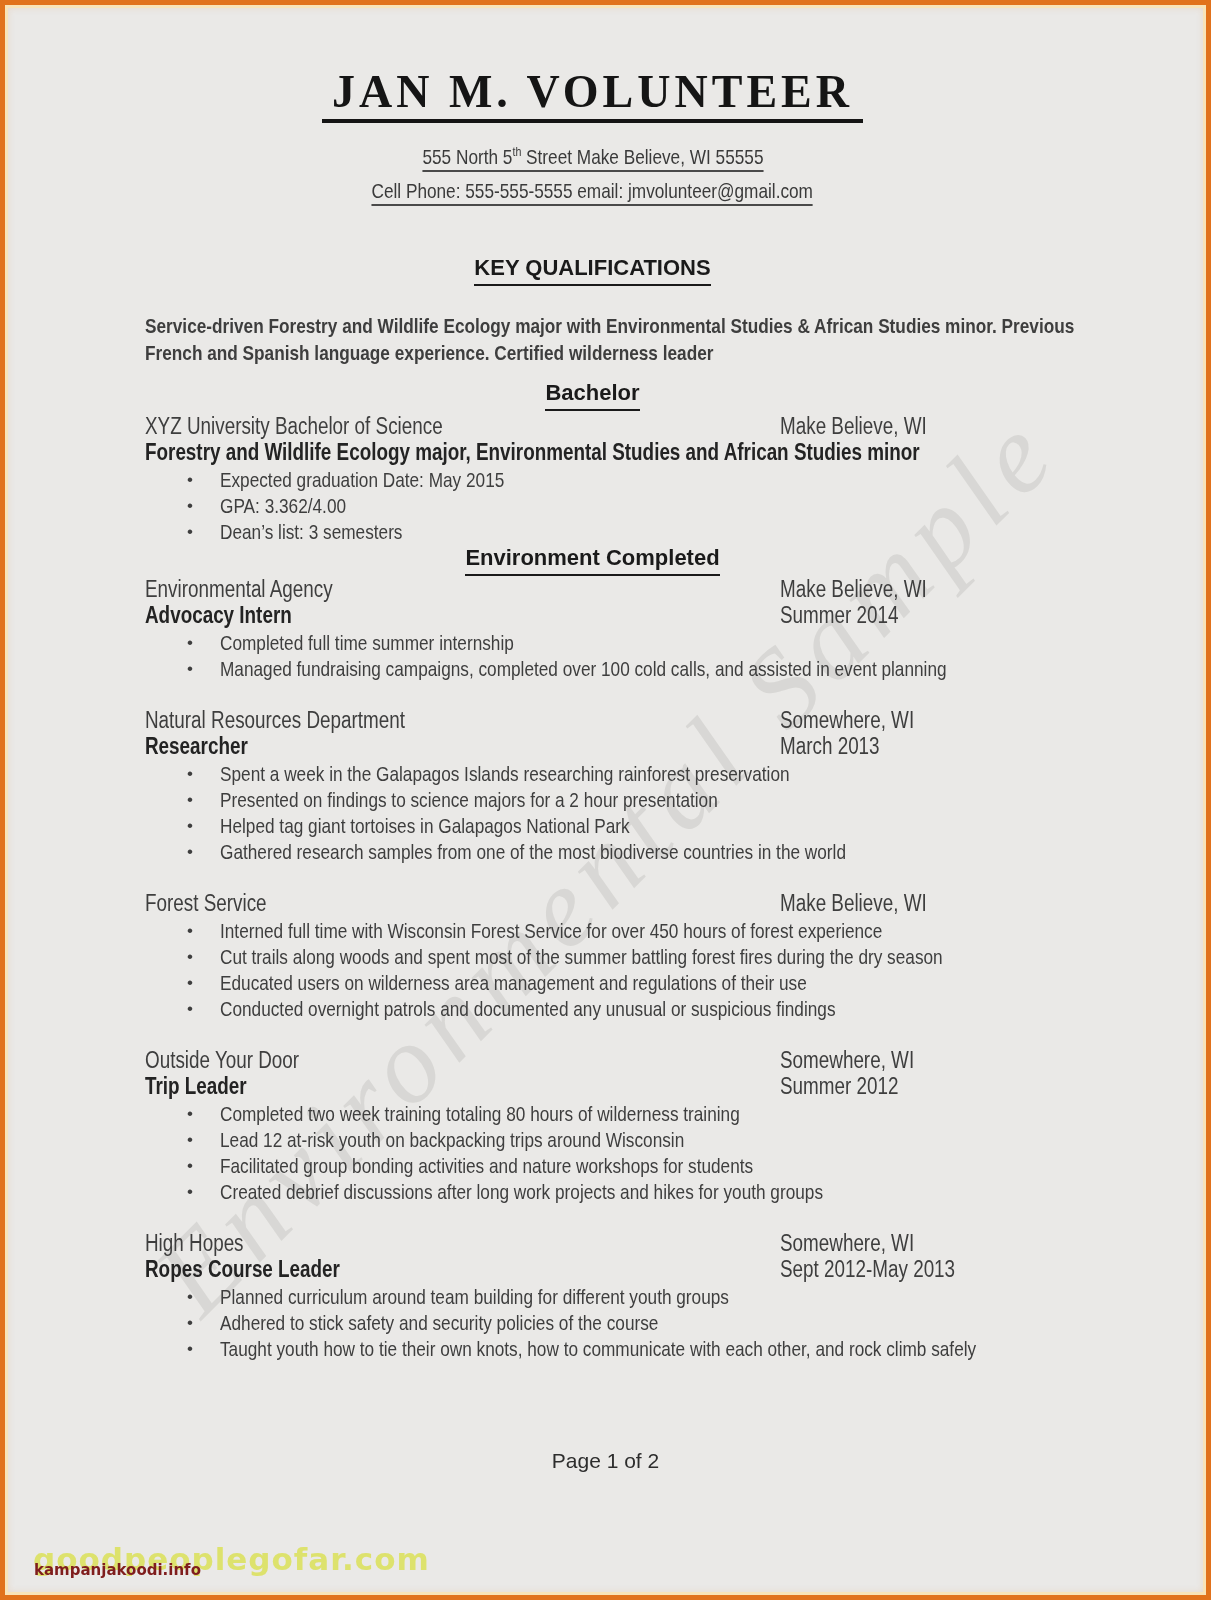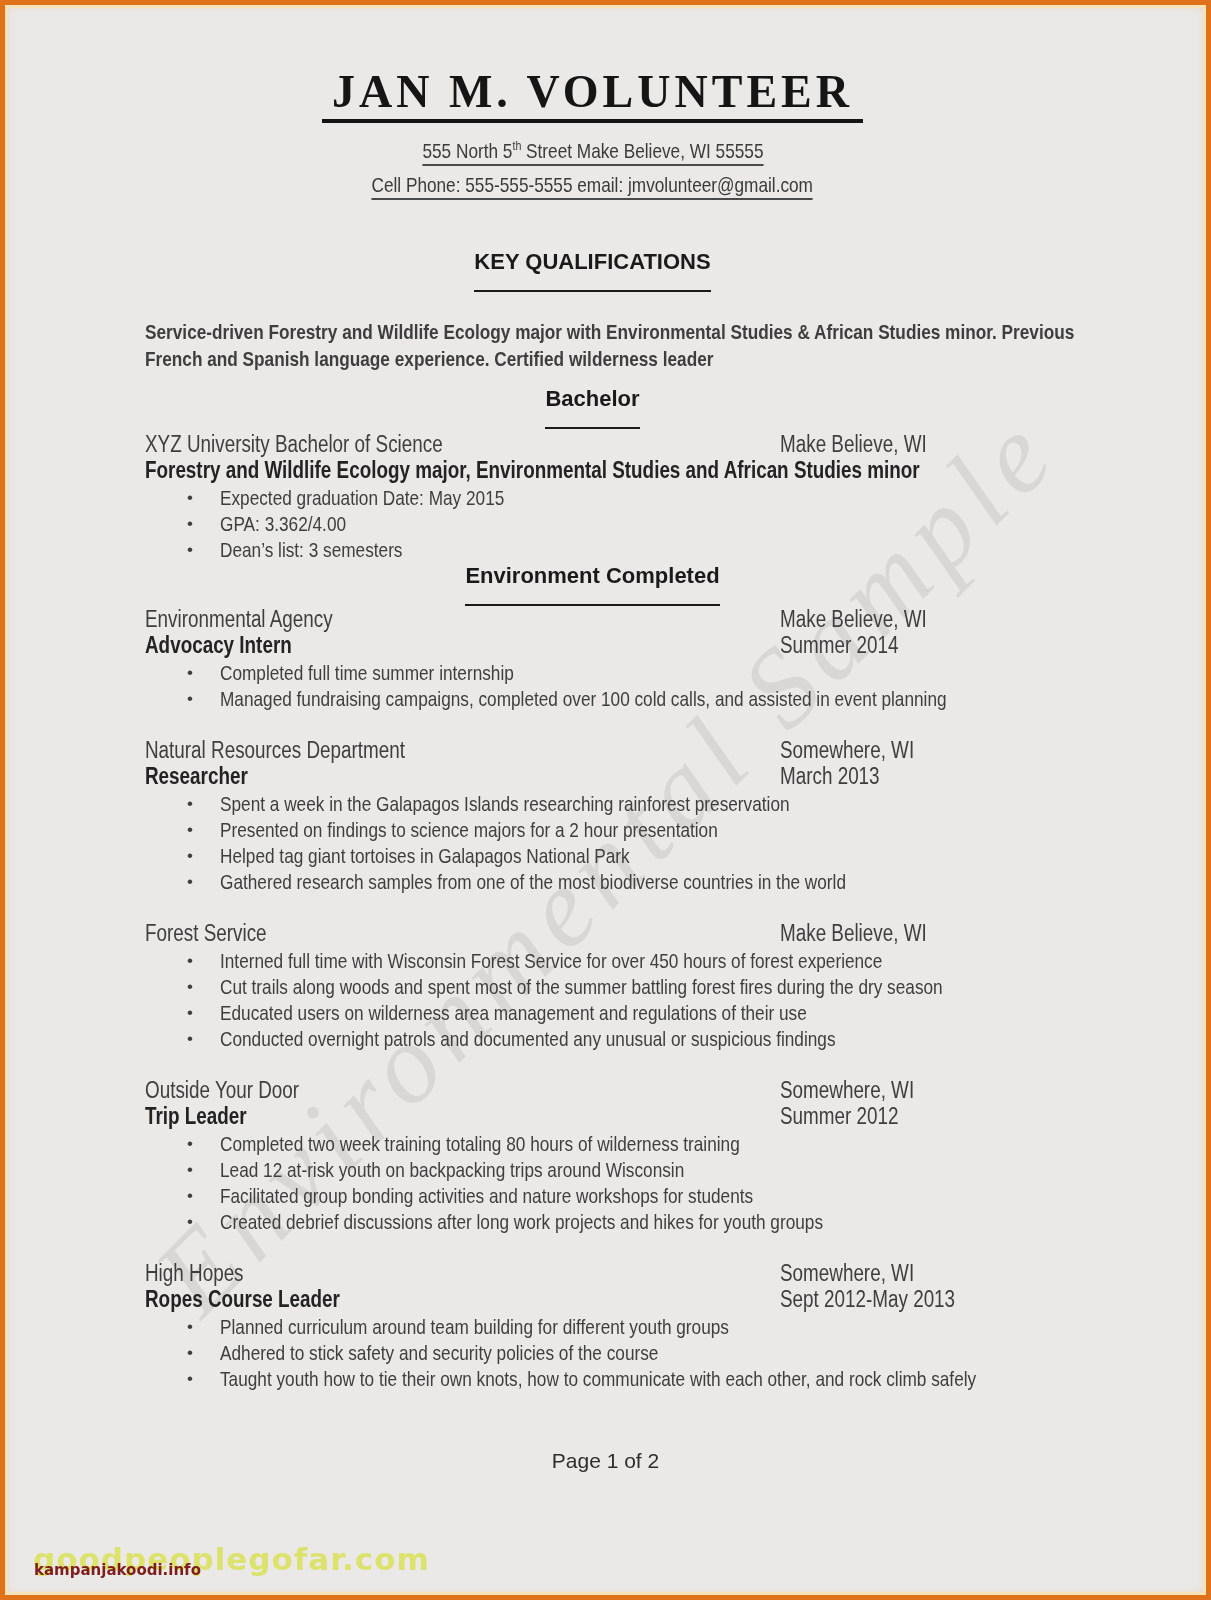--- a/index.html
+++ b/index.html
@@ -25,38 +25,38 @@
     display:inline-block;
     font-family:"Liberation Serif", serif;
     font-weight:bold;
     font-size:46px; line-height:48px;
     letter-spacing:4px;
     color:#151515;
     border-bottom:4px solid #151515;
     padding:0 10px 3px 10px;
     white-space:nowrap;
   }
-  .addr-wrap1 { margin-top:11px; }
+  .addr-wrap1 { margin-top:17px; }
   .addr-wrap2 { margin-top:7px; }
   .addr {
     font-size:21px; line-height:24px;
     color:#3a3a3a;
     border-bottom:2px solid #4a4a4a;
     padding-bottom:1px;
   }
   .addr sup { font-size:13px; }
 
   .sec-wrap { line-height:25px; }
   .sec-title {
     display:inline-block;
     font-weight:bold;
     font-size:22px; line-height:25px;
     color:#1a1a1a;
     border-bottom:2px solid #1a1a1a;
-    padding-bottom:16px;
+    padding-bottom:4px;
     white-space:nowrap;
   }
   .kq-wrap { margin-top:49px; }
   .qual-par { margin-top:26px;font-weight:bold; }
   .qual-par .line { line-height:27px; font-size:21px; white-space:nowrap; }
 
   .edu-wrap { margin-top:14px; }
   .row { position:relative; line-height:26px; font-size:23px; white-space:nowrap; }
   .row .right { position:absolute; left:635px; top:0; white-space:nowrap; transform:scaleX(0.82); transform-origin:0 50%; display:inline-block; }
   .bold { font-weight:bold; color:#232323; }

